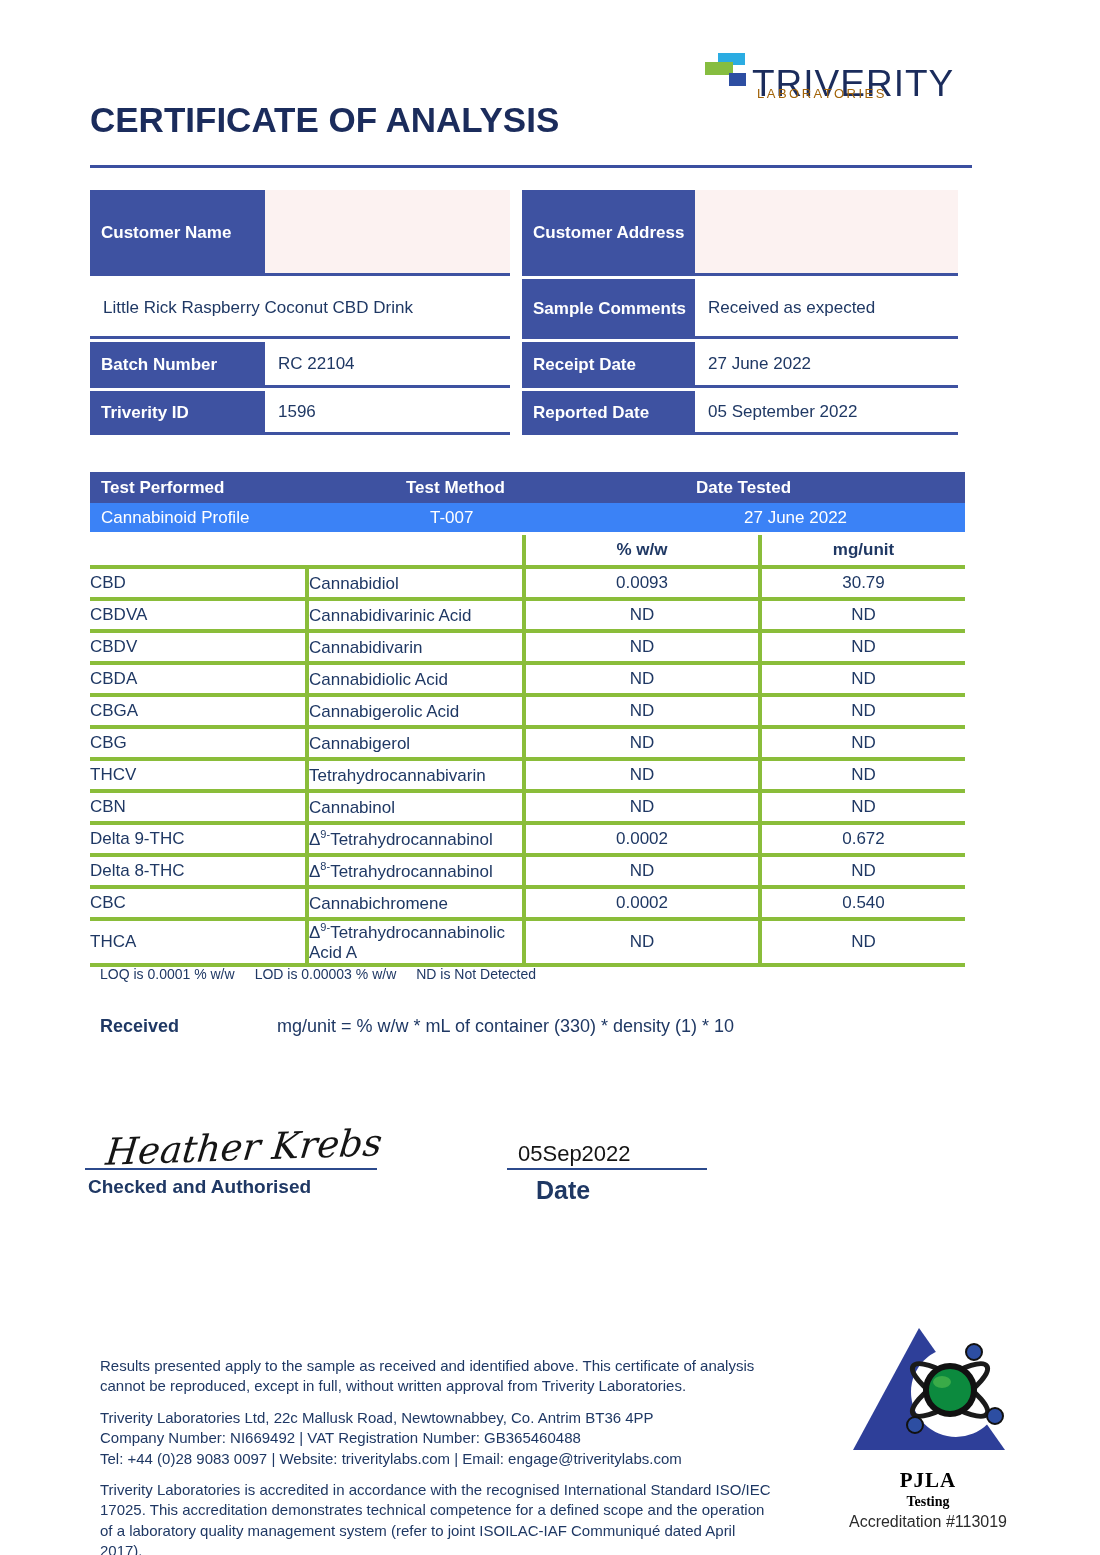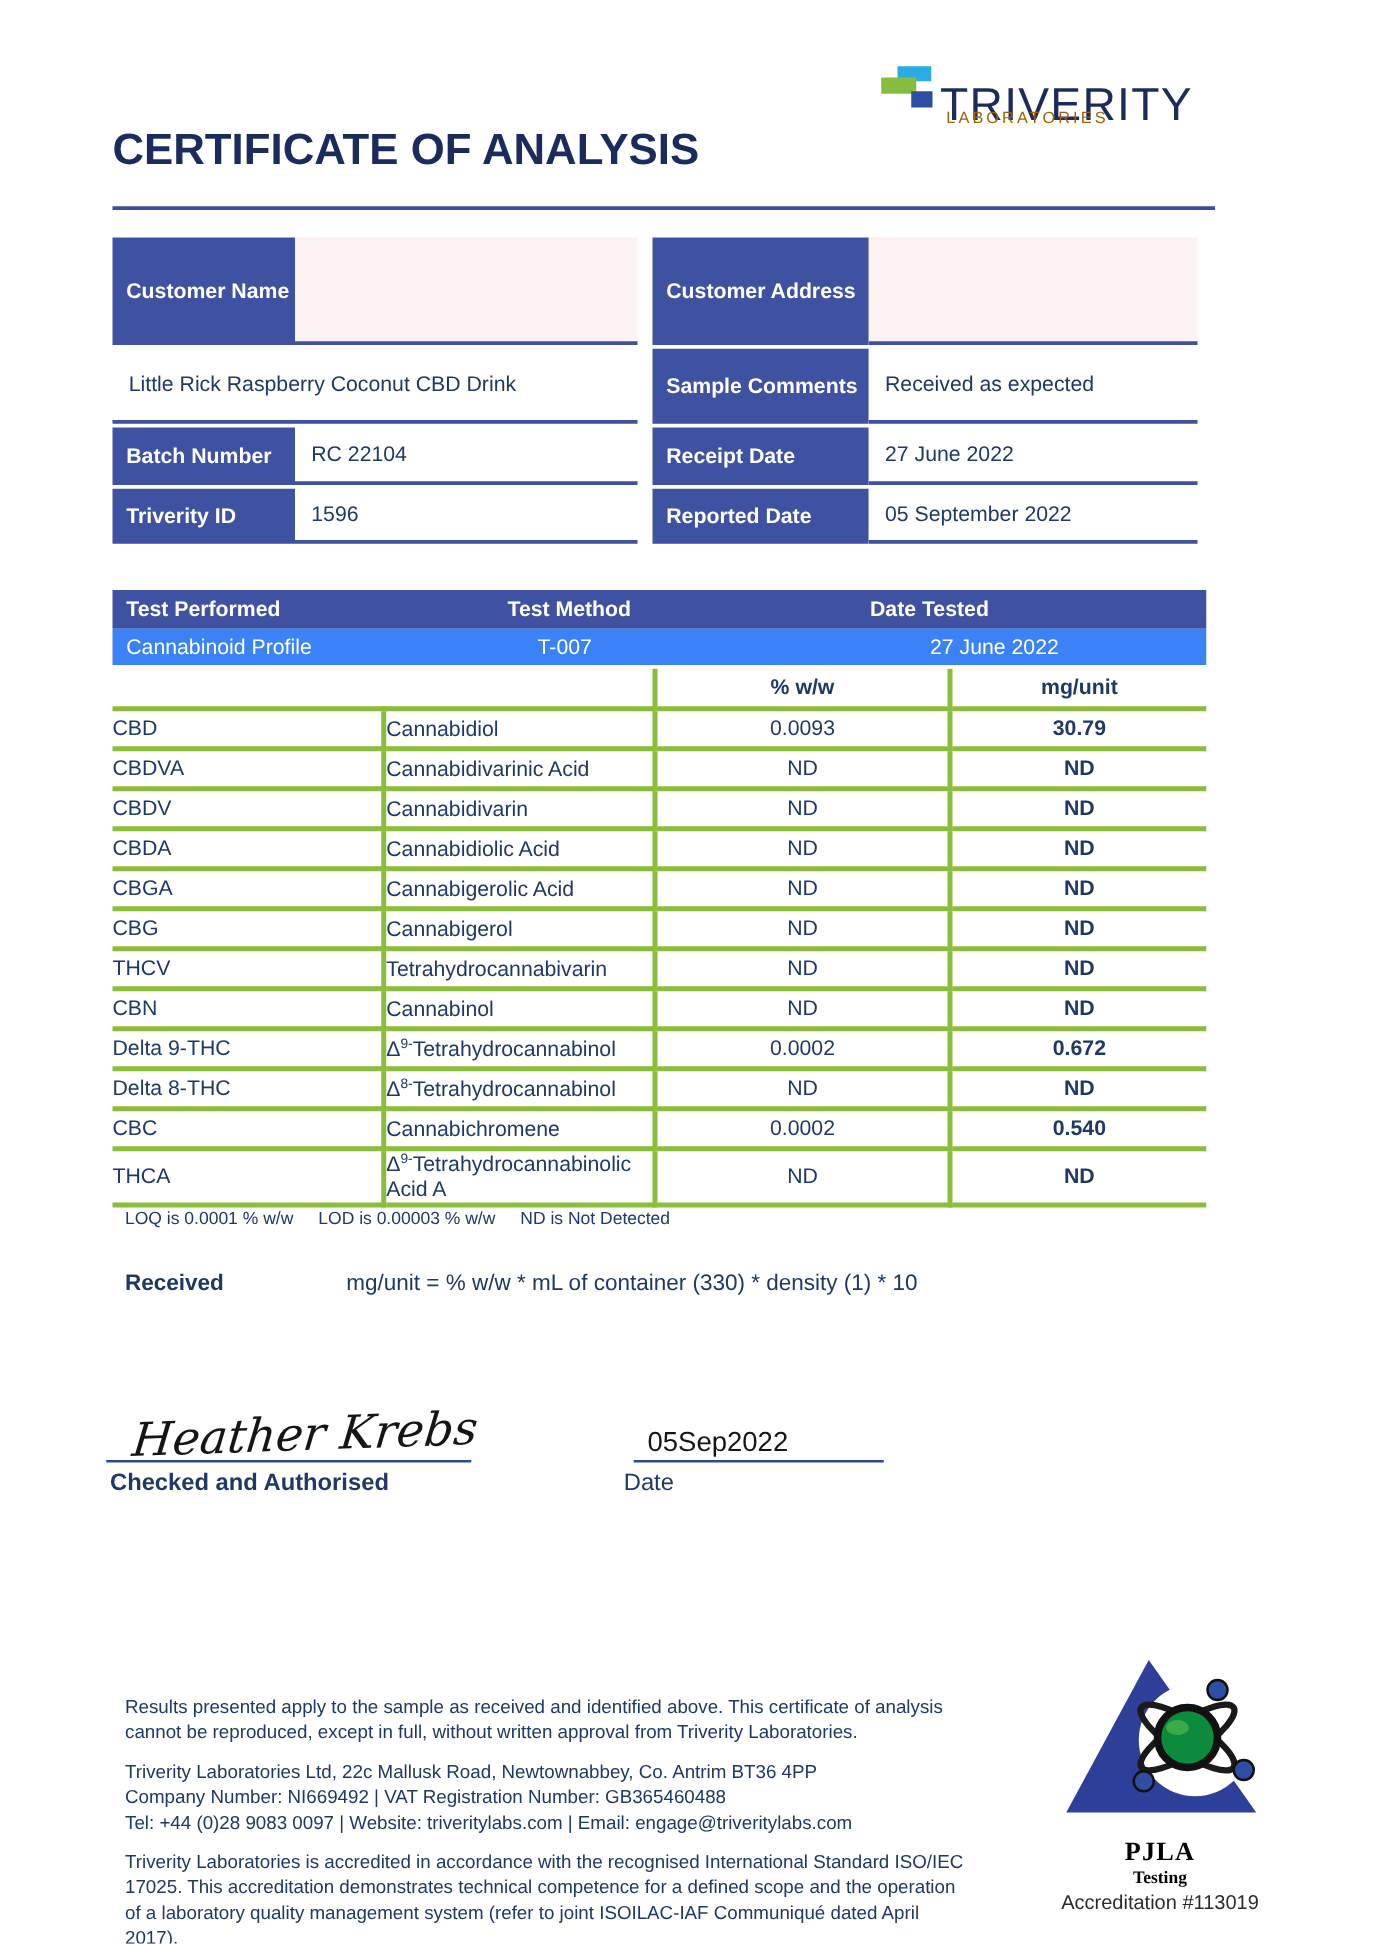--- a/index.html
+++ b/index.html
@@ -30,21 +30,21 @@
   .info-col { display:flex; flex-direction:column; gap:3px; }
   .info-col.left  { width:420px; }
   .info-col.right { width:436px; }
   .info-row { display:flex; }
   .info-col.left  .info-row:nth-child(1), .info-col.right .info-row:nth-child(1) { height:86px; }
   .info-col.left  .info-row:nth-child(2), .info-col.right .info-row:nth-child(2) { height:60px; }
   .info-col.left  .info-row:nth-child(3), .info-col.right .info-row:nth-child(3) { height:46px; }
   .info-col.left  .info-row:nth-child(4), .info-col.right .info-row:nth-child(4) { height:44px; }
   .info-label { background:#3E52A1; color:#fff; font-weight:bold; font-size:17px;
                 display:flex; align-items:center; padding-left:11px; box-sizing:border-box; }
-  .info-col.left  .info-label { width:146px; }
+  .info-col.left  .info-label { width:175px; }
   .info-col.right .info-label { width:173px; }
   .info-value { flex:1; background:#fff; border-bottom:3px solid #3E52A1; font-size:17px;
                 display:flex; align-items:center; padding-left:13px; padding-right:8px;
                 box-sizing:border-box; line-height:1.25; }
   .info-value.redacted { background:#FCF2F1; }
 
   
   .testhdr { position:absolute; left:90px; top:472px; width:875px; }
   .th-row { display:grid; grid-template-columns:305px 290px 1fr; }
   .th-row.blue  { background:#3E52A1; }
@@ -53,42 +53,42 @@
   .th-row.blue  .th-cell { height:31px; font-weight:bold; }
   .th-row.green .th-cell { height:29px; }
 
   
   .results { position:absolute; left:90px; top:535px; }
   table.res { border-collapse:collapse; width:875px; table-layout:fixed; }
   table.res td { height:28px; font-size:17px; color:#1F3864; padding:0; }
   td.c-code { width:133px; padding-left:11px; border-right:4px solid #8ABD3A; }
   td.c-name { width:307px; padding-left:11px; border-right:4px solid #8ABD3A; }
   td.c-pct  { width:232px; text-align:center; border-right:4px solid #8ABD3A; }
-  td.c-mg   { width:203px; text-align:center;font-weight:bold; }
+  td.c-mg   { width:203px; text-align:center; }
   tr.body td { border-bottom:4px solid #8ABD3A; }
   tr.subhead td { border-bottom:4px solid #8ABD3A; height:30px; font-weight:bold; }
   tr.subhead td.sp { border-right:4px solid #8ABD3A; }
   sup { font-size:11px; }
 
   
   .loq { position:absolute; left:100px; top:966px; font-size:14px; color:#1F3864; }
   .loq span { margin-right:20px; }
   .loq span:last-child { margin-right:0; }
   .comments { position:absolute; left:100px; top:1016px; display:flex; font-size:18px; }
   .comments-label { font-weight:bold; width:177px; }
 
   
   .sig-name { position:absolute; left:106px; top:1126px; font-family:"DejaVu Serif", serif;
               font-style:italic; font-size:37px; color:#151515;
               transform:rotate(-2deg) skewX(-8deg); white-space:nowrap; }
   .sig-line  { position:absolute; left:85px;  top:1168px; width:292px; height:2px; background:#2C4A8C; }
   .sig-role  { position:absolute; left:88px;  top:1176px; font-size:19px; font-weight:bold; }
   .date-value{ position:absolute; left:518px; top:1141px; font-size:22px; color:#151515; }
   .date-line { position:absolute; left:507px; top:1168px; width:200px; height:2px; background:#2C4A8C; }
-  .date-label{ position:absolute; left:499px; top:1176px; font-size:19px; font-weight:normal; }
+  .date-label{ position:absolute; left:536px; top:1176px; font-size:25px; font-weight:bold; }
 
   
   .footer { position:absolute; left:100px; top:1356px; width:680px; font-size:15px;
             line-height:1.36; color:#1F3864; }
   .footer .para { margin:0 0 11px 0; }
   .footer .para:last-child { margin-bottom:0; }
   .footer .line { display:block; }
 
   
   .pjla { position:absolute; left:838px; top:1322px; width:180px; text-align:center; }

